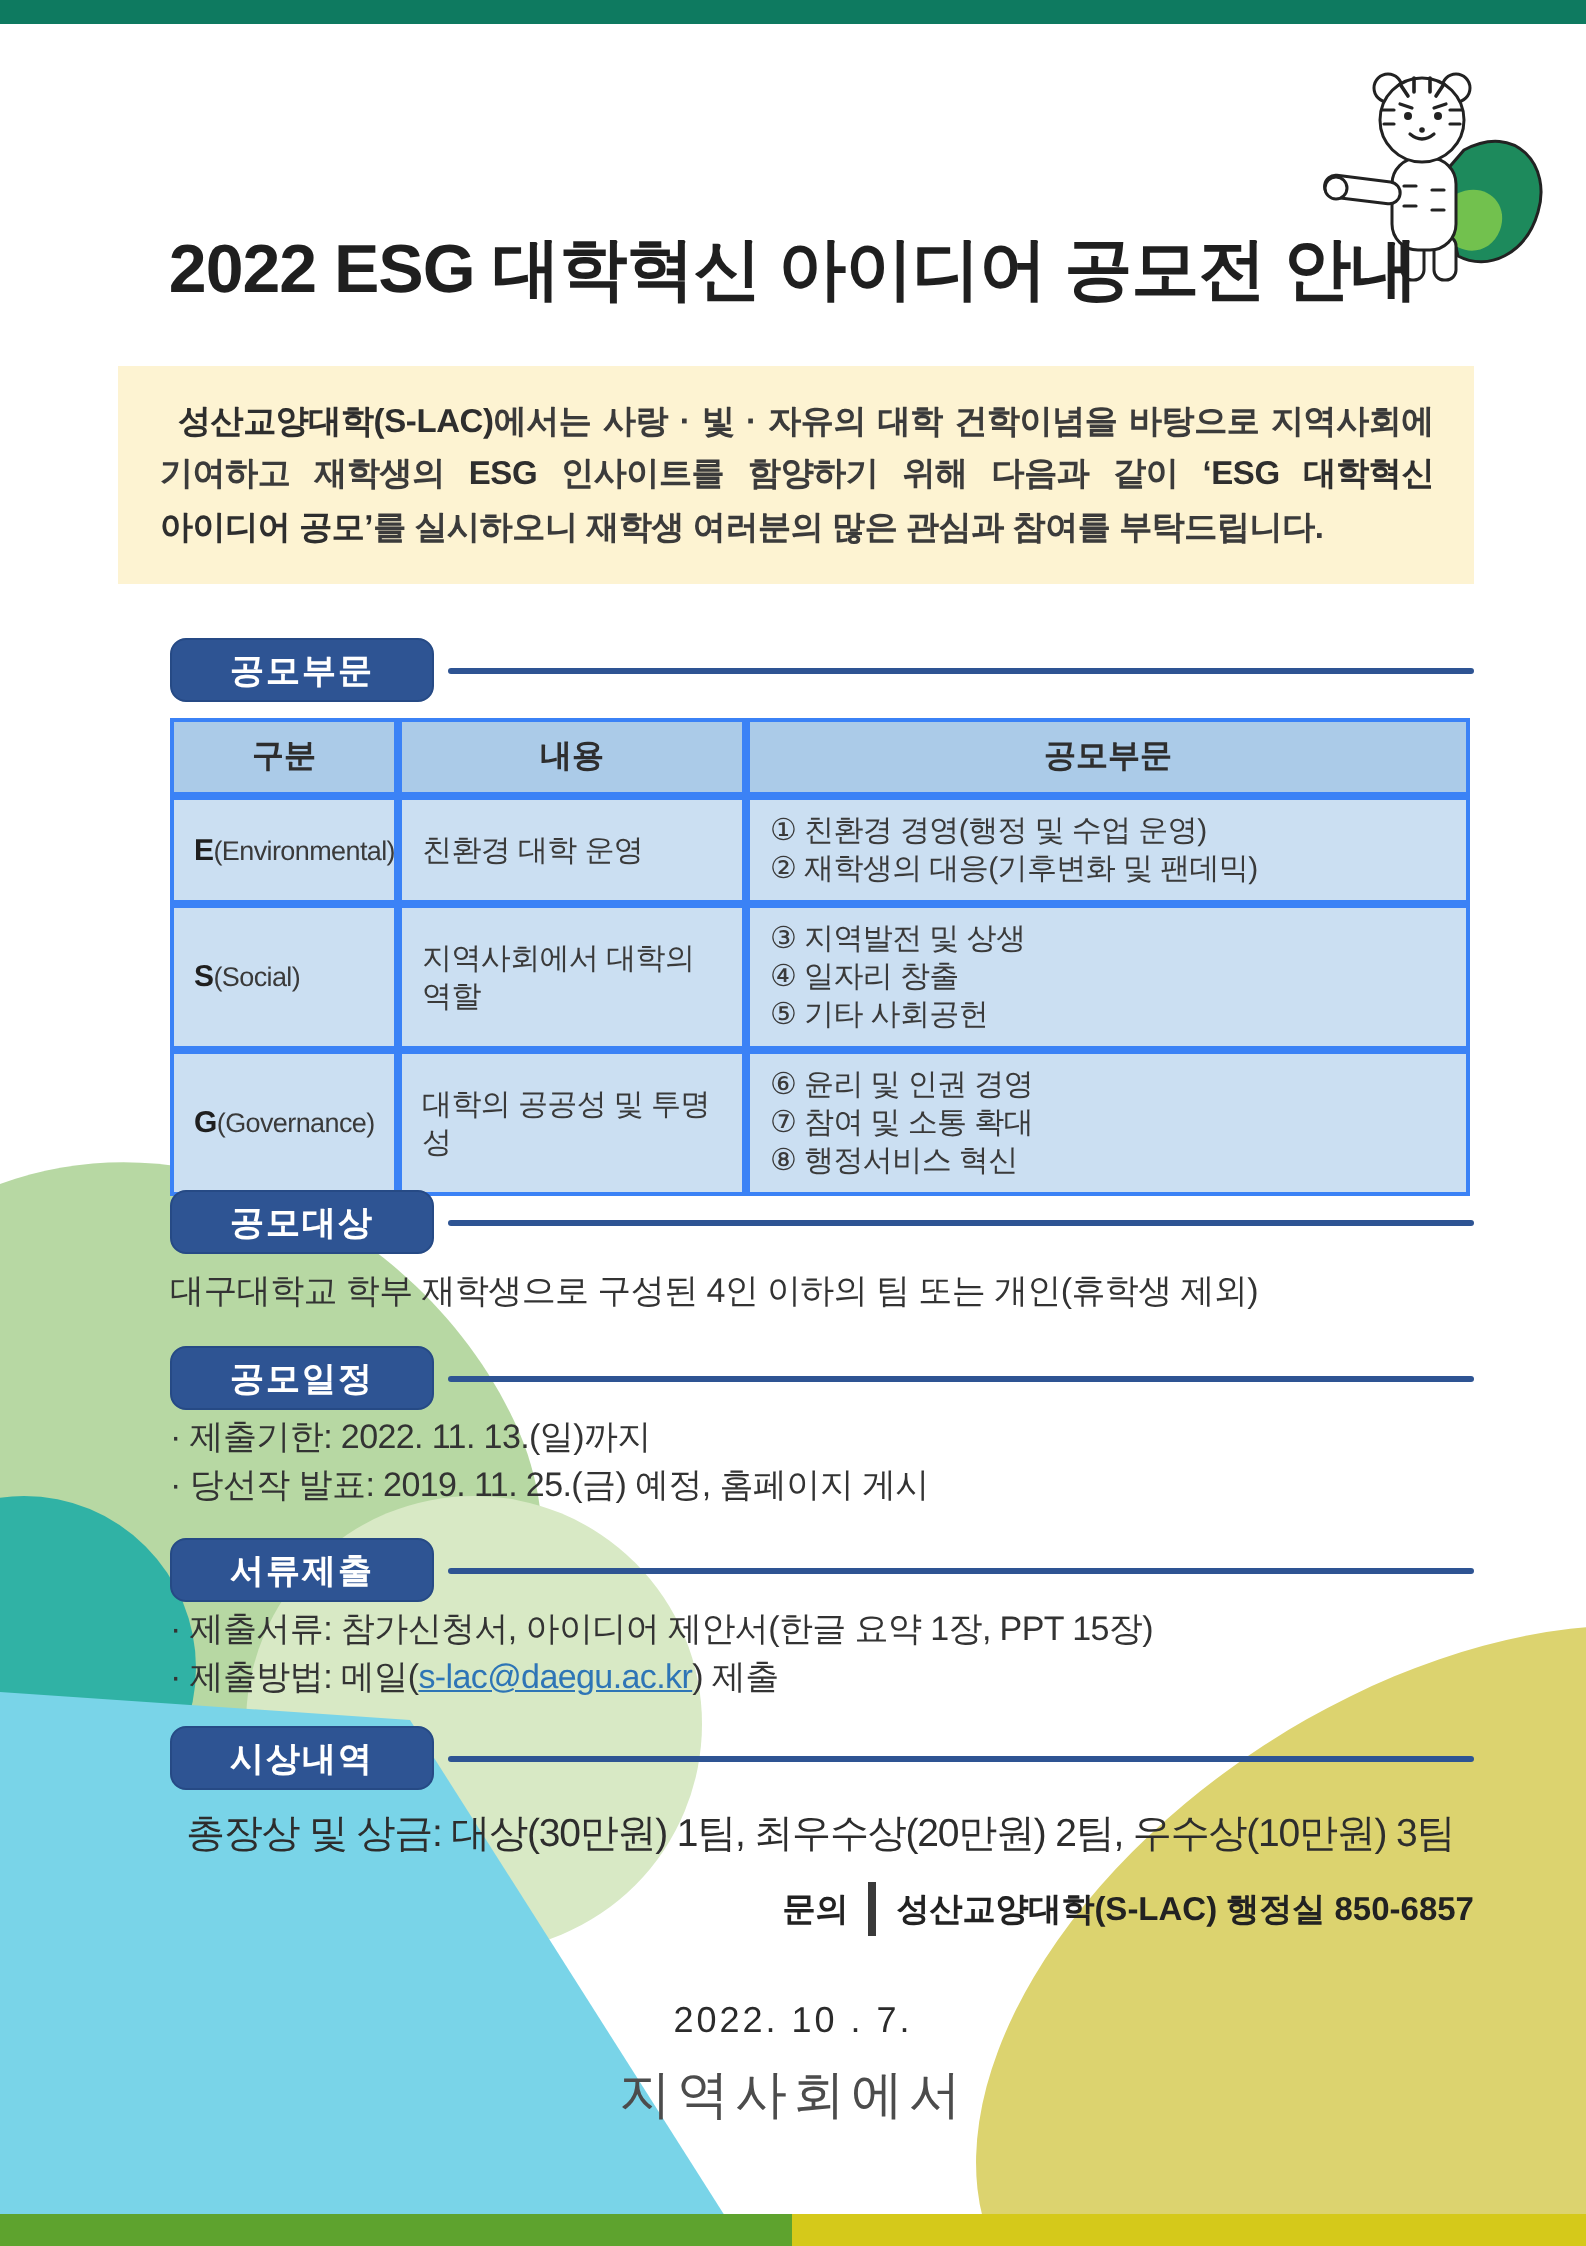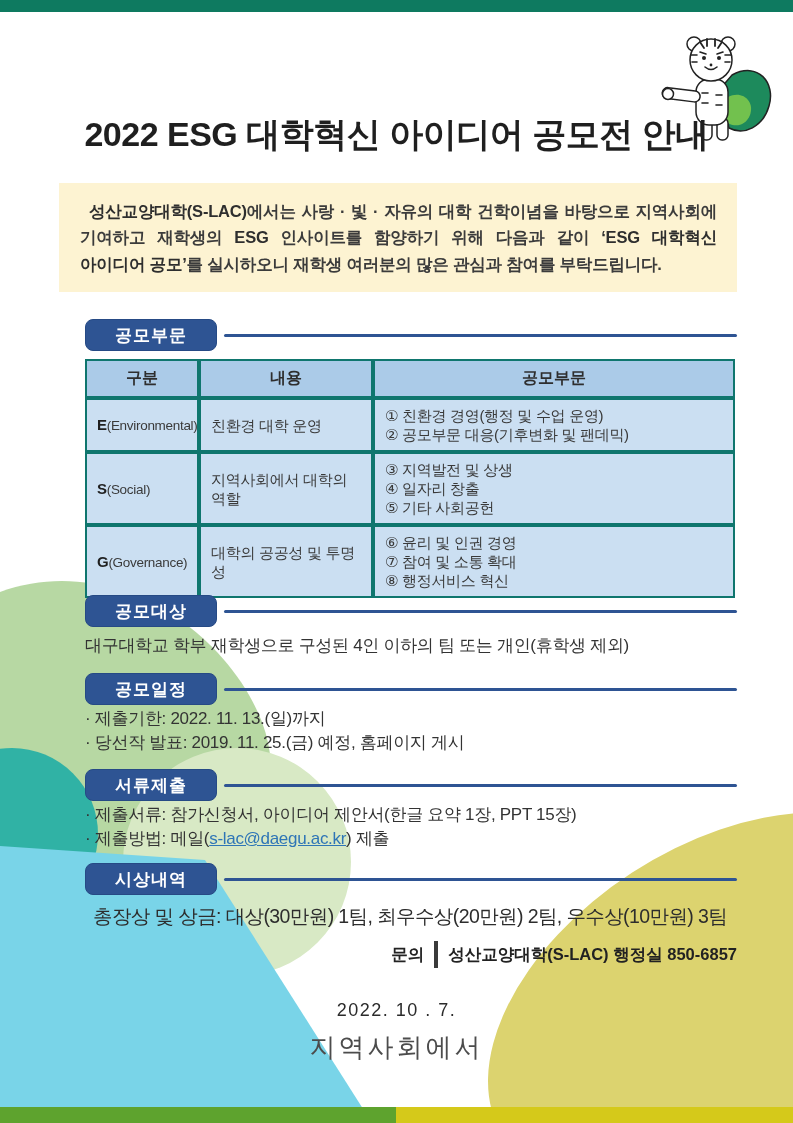--- a/index.html
+++ b/index.html
@@ -31,21 +31,21 @@
     display:flex;align-items:center;justify-content:center;
     font-size:17px;font-weight:bold;letter-spacing:1px;
   }
   .rule{flex:1;height:3px;background:#2e5493;margin-left:7px;border-radius:2px;}
   .body-line{position:absolute;left:85px;width:652px;font-size:17px;color:#333333;letter-spacing:-0.3px;word-break:keep-all;}
   .bullet-list div{line-height:24px;}
   .contest-table{
     position:absolute;left:85px;top:359px;width:650px;
     border-collapse:separate;border-spacing:0;table-layout:fixed;
   }
-  .contest-table td,.contest-table th{border:2px solid #0f766e;box-sizing:border-box;}
+  .contest-table td,.contest-table th{border:2px solid #3b82f6;box-sizing:border-box;}
   .contest-table th{
     background:#abcbe8;font-size:16px;font-weight:bold;color:#2e2e2e;
     text-align:center;padding:7px 4px;
   }
   .contest-table td{
     background:#cbdff2;font-size:15px;color:#3a3a3a;
     padding:6px 10px;vertical-align:middle;line-height:19px;letter-spacing:-0.3px;
   }
   .code{font-weight:bold;color:#1f1f1f;}
   .code-suffix{font-size:13.5px;color:#3a3a3a;}
@@ -126,21 +126,21 @@
           <tr>
         <th>구분</th>
         <th>내용</th>
         <th>공모부문</th>
       </tr>
       <tr>
         <td><span class="code">E</span><span class="code-suffix">(Environmental)</span></td>
         <td>친환경 대학 운영</td>
         <td>
           <div>① 친환경 경영(행정 및 수업 운영)</div>
-          <div>② 공모부문 대응(기후변화 및 팬데믹)</div>
+          <div>② 재학생의 대응(기후변화 및 팬데믹)</div>
         </td>
       </tr>
       <tr>
         <td><span class="code">S</span><span class="code-suffix">(Social)</span></td>
         <td>지역사회에서 대학의 역할</td>
         <td>
           <div>③ 지역발전 및 상생</div>
           <div>④ 일자리 창출</div>
           <div>⑤ 기타 사회공헌</div>
         </td>

